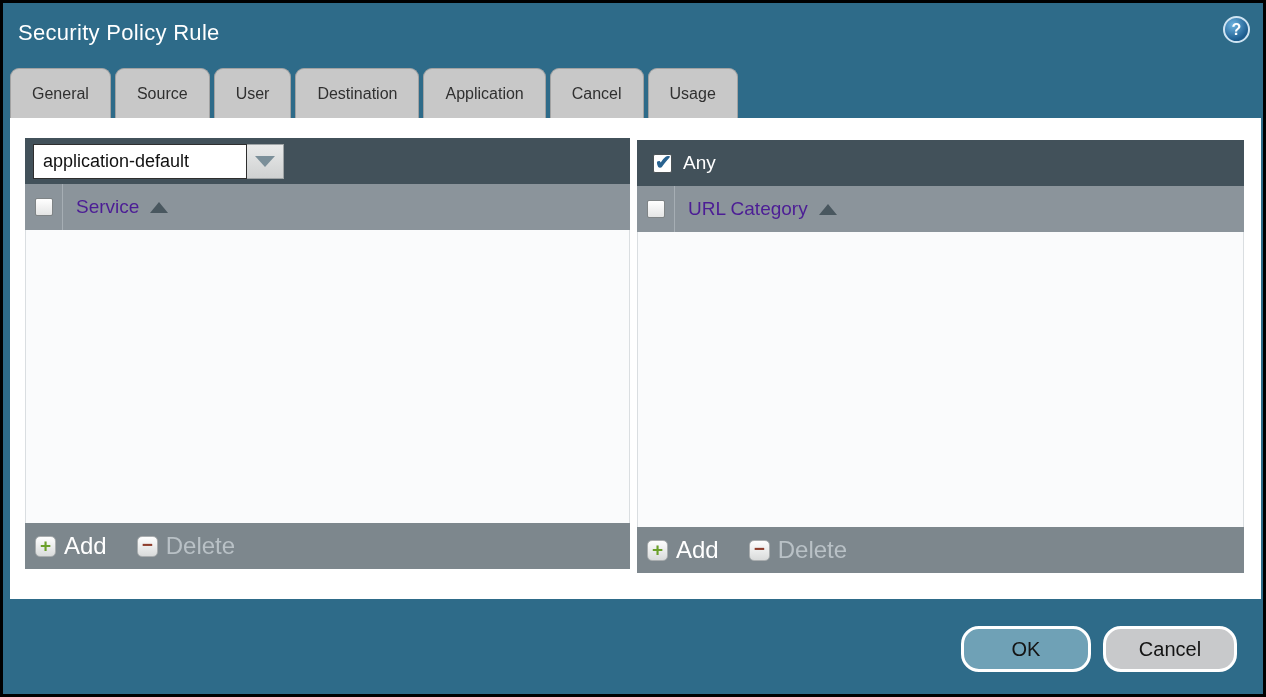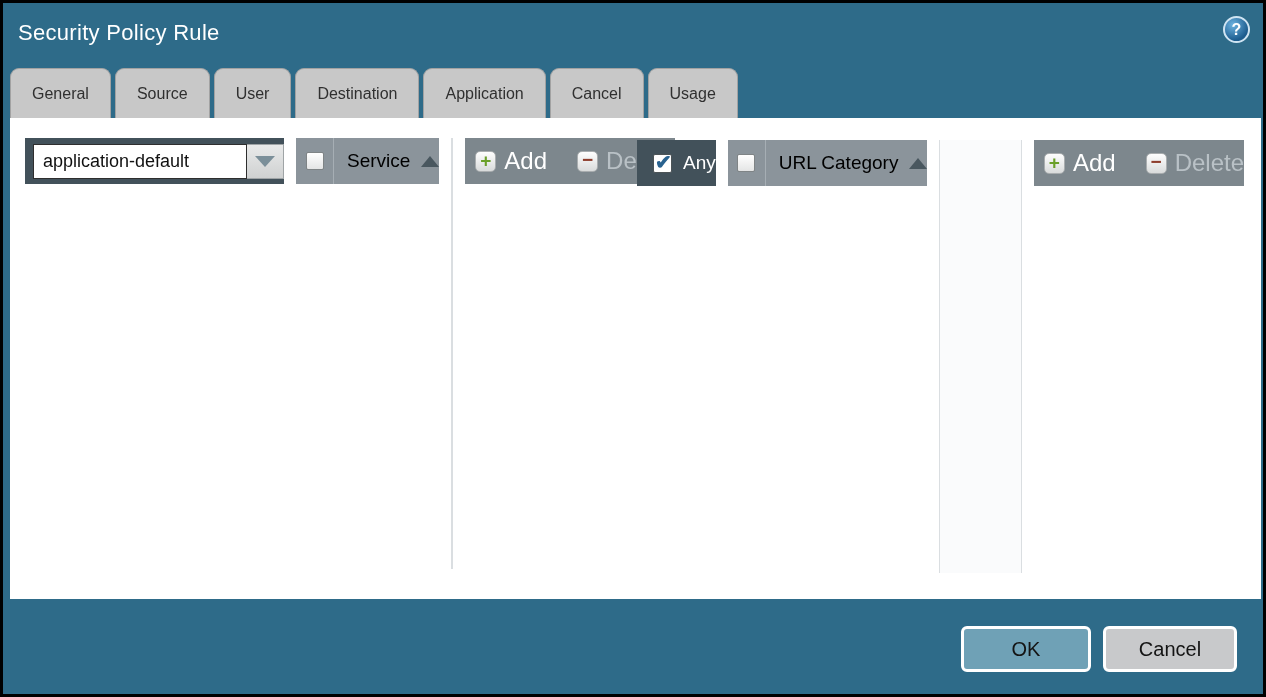--- a/index.html
+++ b/index.html
@@ -74,22 +74,21 @@
   .content {
     position: absolute;
     left: 7px; top: 115px;
     width: 1251px; height: 481px;
     background: #fff;
     z-index: 1;
   }
   .panel {
     position: absolute;
     display: flex;
-    flex-direction: row;
-    gap: 12px;
+    flex-direction: column;
   }
   .panel-left  { left: 15px; top: 20px; width: 605px; height: 431px; }
   .panel-right { left: 627px; top: 22px; width: 607px; height: 433px; }
 
   .toolbar {
     height: 46px;
     background: #42515a;
     display: flex;
     align-items: center;
     padding-left: 8px;
@@ -156,21 +155,21 @@
   .cb-cell {
     width: 38px;
     height: 100%;
     display: flex;
     align-items: center;
     justify-content: center;
     border-right: 1px solid #a6aeb4;
     flex-shrink: 0;
   }
   .col-label {
-    color: #000000;
+    color: #4c1d95;
     font-size: 19px;
     margin-left: 13px;
   }
   .sort-arrow {
     width: 0; height: 0;
     border-left: 9px solid transparent;
     border-right: 9px solid transparent;
     border-bottom: 11px solid #49575f;
     margin-left: 11px;
   }
@@ -211,21 +210,21 @@
   .minus-glyph { color: #8e3d2c; margin-top: -4px; }
   .bar-btn-label { font-size: 24px; color: #fff; }
   .bar-btn.disabled .bar-btn-label { color: #b9c1c6; }
   .bar-btn.disabled { cursor: default; }
 
   
   .action-btn {
     position: absolute;
     height: 46px;
     border: 3px solid #fff;
-    border-radius: 6px;
+    border-radius: 18px;
     font-size: 20px;
     color: #141414;
     display: flex;
     align-items: center;
     justify-content: center;
     cursor: pointer;
     font-family: "Liberation Sans", sans-serif;
   }
   .ok-btn {
     left: 958px; top: 623px;

